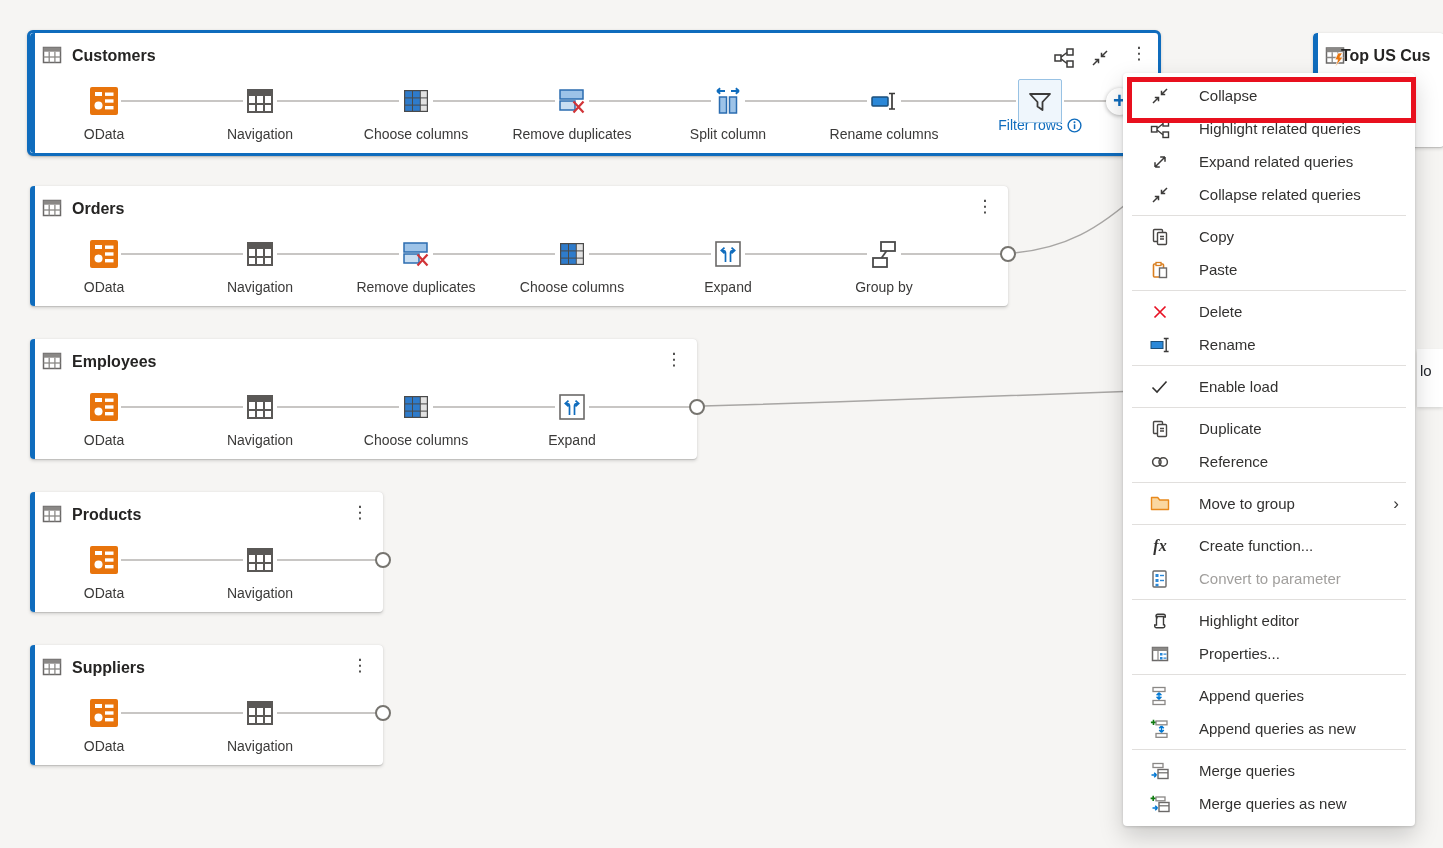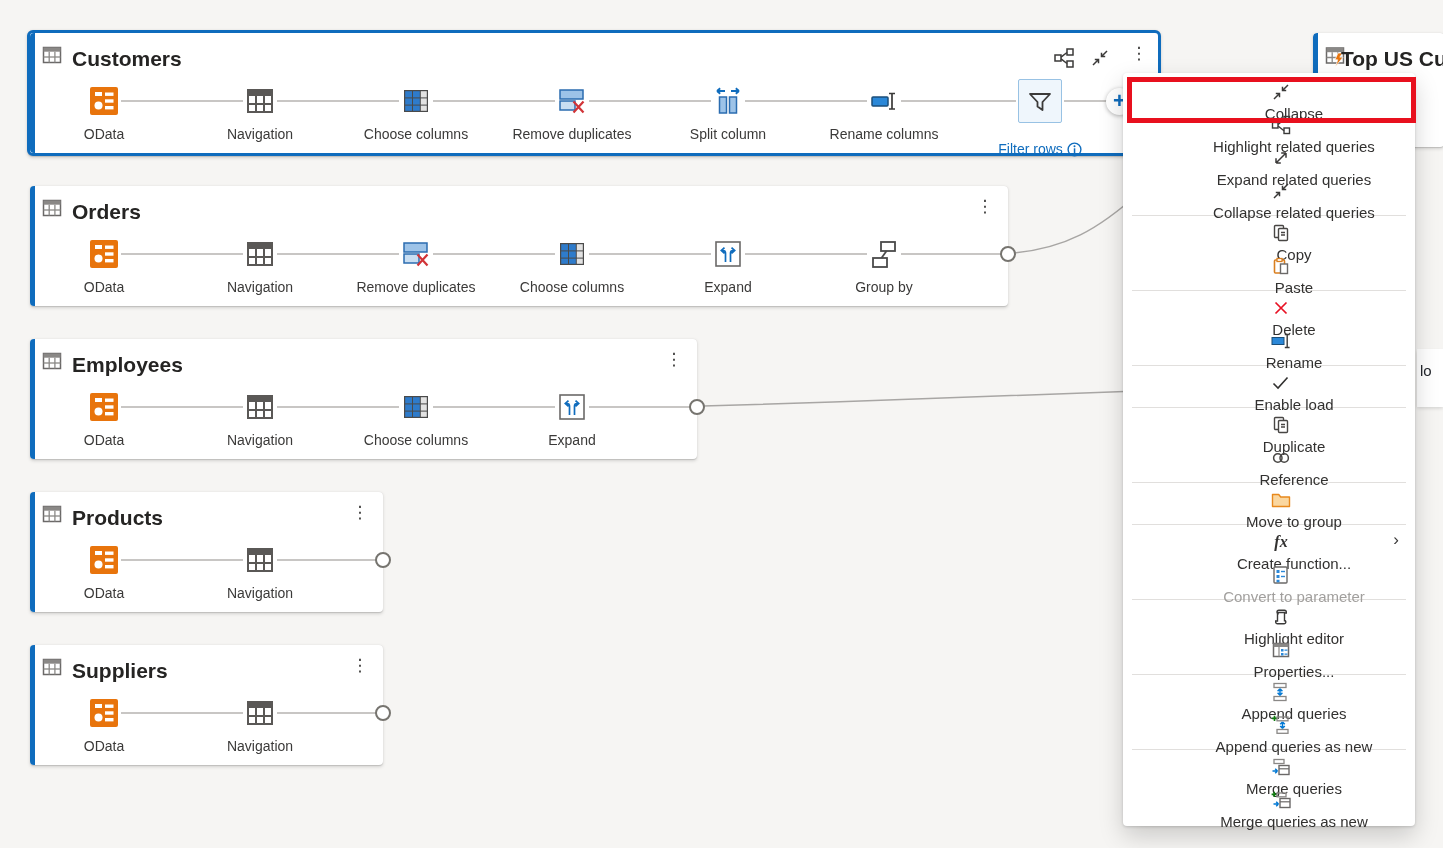--- a/index.html
+++ b/index.html
@@ -13,21 +13,21 @@
   svg { display:block; }
   #wires { position:absolute; left:0; top:0; z-index:1; }
 
   .q-card {
     position:absolute; background:#fff; border-radius:4px; z-index:2;
     box-shadow:0 1.6px 3.6px rgba(0,0,0,.14), 0 .3px .9px rgba(0,0,0,.12);
   }
   .q-card.selected { border:3px solid #0f6cbd; border-radius:6px; }
   .stripe { position:absolute; left:0; top:0; bottom:0; width:5px; background:#0f6cbd; border-radius:4px 0 0 4px; }
   .q-title-icon { position:absolute; left:12px; top:12px; }
-  .q-title { position:absolute; left:42px; top:14px; font-size:21px; font-weight:bold; color:#252423; white-space:nowrap; }
+  .q-title { position:absolute; left:42px; top:14px; font-size:16px; font-weight:bold; color:#252423; white-space:nowrap; }
   .more-btn { position:absolute; top:9px; width:22px; height:26px; text-align:center; font-size:17px; color:#3b3a39; cursor:pointer; line-height:24px; }
   .hdr-btn { position:absolute; top:14px; cursor:pointer; }
 
   .step { position:absolute; width:150px; top:50px; text-align:center; }
   .step-icon { display:inline-block; height:32px; margin-top:3px; }
   .step-label { margin-top:4px; font-size:14px; color:#3b3a39; white-space:nowrap; display:flex; align-items:center; justify-content:center; gap:4px; }
   .step.sel .step-label { color:#0f6cbd; }
   .sel-box { position:absolute; width:44px; height:44px; background:#eff6fc; border:1px solid #98c2e4; border-radius:2px; display:flex; align-items:center; justify-content:center; }
   .hline { position:absolute; height:2px; background:#c8c6c4; }
   .port { position:absolute; width:16px; height:16px; border:2.5px solid #76746f; border-radius:50%; background:#fff; z-index:3; }
@@ -35,21 +35,21 @@
     position:absolute; width:27px; height:27px; border-radius:50%; background:#fff;
     box-shadow:0 1px 4px rgba(0,0,0,.3); color:#0f6cbd; font-size:22px; font-weight:bold;
     text-align:center; line-height:25px; cursor:pointer; z-index:4;
   }
 
   .menu {
     position:absolute; left:1123px; top:73px; width:292px; z-index:10;
     background:#fff; border-radius:4px; padding:6px 0 6px 0;
     box-shadow:0 1px 3px rgba(0,0,0,.16), 0 10px 24px rgba(0,0,0,.18);
   }
-  .mi { height:33px; display:flex; align-items:center; padding-left:24px; font-size:15px; color:#323130; cursor:pointer;flex-direction:column; }
+  .mi { height:33px; display:flex; align-items:center; padding-left:24px; font-size:15px; color:#323130; cursor:pointer; }
   .mi .ic { width:26px; flex:0 0 26px; display:flex; align-items:center; justify-content:center; }
   .mi .lbl { margin-left:26px; white-space:nowrap; }
   .mi.disabled .lbl { color:#a19f9d; cursor:default; }
   .mi .chev { margin-left:auto; margin-right:16px; font-size:17px; color:#3b3a39; }
   .msep { height:1px; background:#e1dfdd; margin:4px 9px; }
   .fx-glyph { font-family:"Liberation Serif", serif; font-style:italic; font-weight:bold; font-size:16px; color:#323130; }
 
   .redbox { position:absolute; left:1127px; top:77px; width:289px; height:46px; border:5px solid #e8101e; z-index:11; pointer-events:none; }
 
   .frag { position:absolute; left:1417px; top:349px; width:26px; height:58px; background:#fff; z-index:2;
@@ -159,21 +159,21 @@
           <path d="M23 7.5 v15.5 M20 7.5 h6 M20 23 h6" stroke="#3b3a39" stroke-width="1.7" fill="none"></path>
         </svg></span>
     <div class="step-label">Rename columns</div>
   </div>
   <div class="step sel" style="left:935px;">
     <span class="sel-box" style="left:53px; top:-4px;">
       <svg width="28" height="28">
           <path d="M4 7 H24 L16.5 15 V23 L11.5 19.5 V15 Z" fill="none" stroke="#3b3a39" stroke-width="1.8" stroke-linejoin="round"></path>
         </svg>
     </span>
-    <div class="step-label" style="margin-top:58px;">
+    <div class="step-label" style="margin-top:34px;">
       <span>Filter rows</span>
       <span>
           <svg width="15" height="15">
             <circle cx="7.5" cy="7.5" r="6.4" fill="none" stroke="#0f6cbd" stroke-width="1.4"></circle>
             <rect x="6.8" y="6.3" width="1.5" height="4.7" fill="#0f6cbd"></rect>
             <circle cx="7.5" cy="4.2" r="1" fill="#0f6cbd"></circle>
           </svg>
         </span>
     </div>
   </div>

